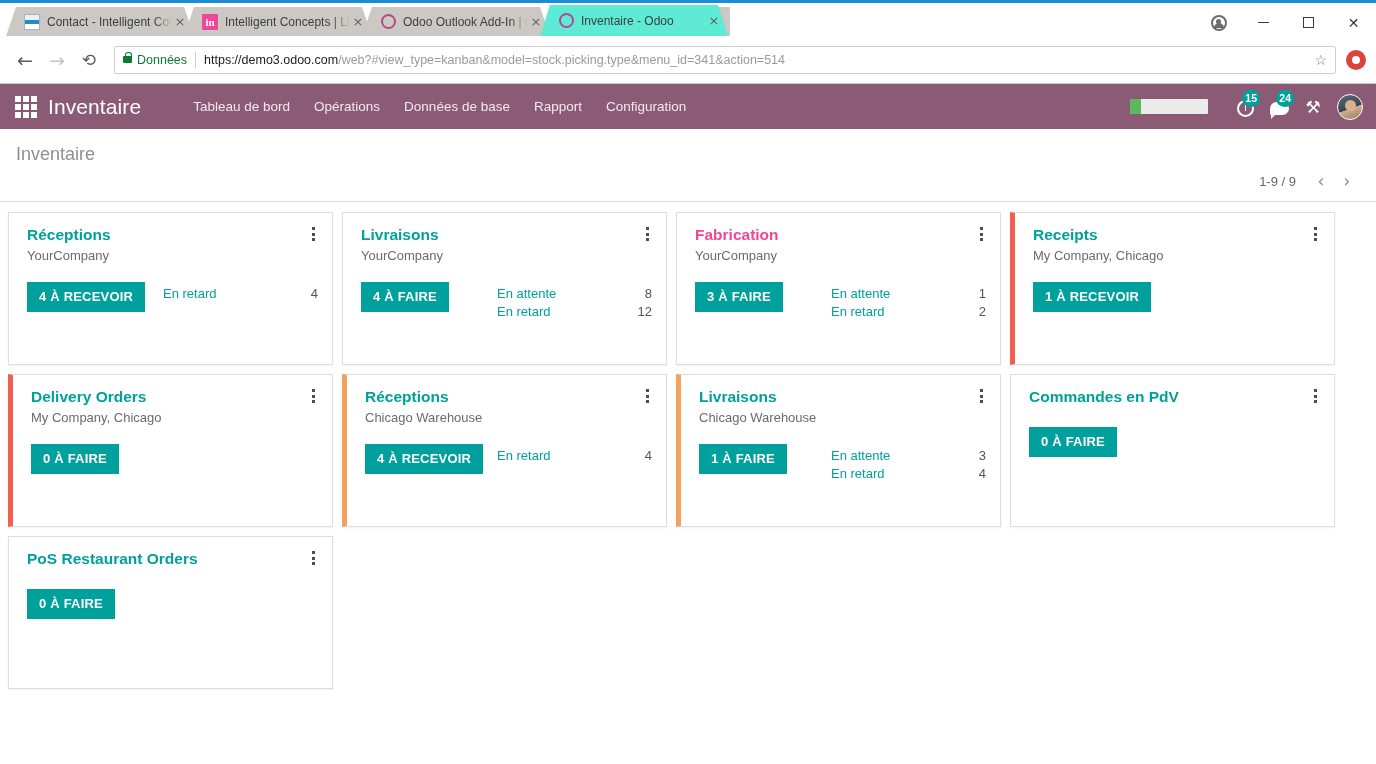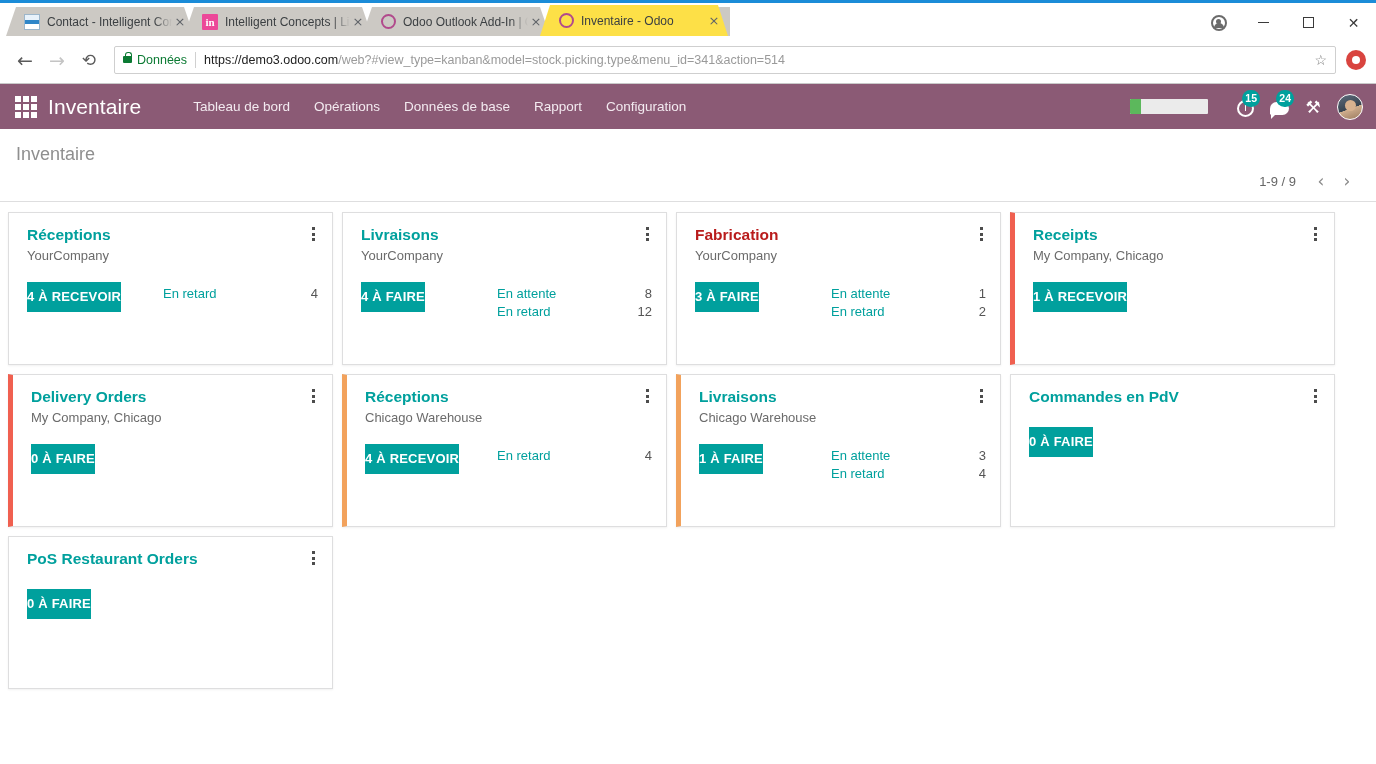--- a/index.html
+++ b/index.html
@@ -44,21 +44,21 @@
     background: #d5d2ce;
     border-top-left-radius: 3px;
     border-top-right-radius: 3px;
     transform: perspective(10px) rotateX(0deg);
     clip-path: polygon(10px 0, 178px 0, 188px 29px, 0 29px);
     overflow: hidden;
     white-space: nowrap;
   }
   .tab.inactive { background: #ccc9c4; }
   .tab.active {
-    background: #fde047;
+    background: #5eead4;
     z-index: 5;
     height: 31px;
     clip-path: polygon(10px 0, 178px 0, 188px 31px, 0 31px);
   }
   .tab .fav {
     width: 16px; height: 16px;
     flex: 0 0 16px;
     margin-right: 7px;
     display: inline-flex;
     align-items: center;
@@ -480,21 +480,21 @@
   .kcard.accent-red { border-left: 5px solid #f06050; }
   .kcard.accent-orange { border-left: 5px solid #f2a25c; }
   .kcard-title {
     font-size: 15.5px;
     font-weight: bold;
     color: #00a09d;
     line-height: 20px;
     margin: 0;
     padding-right: 24px;
   }
-  .kcard-title.dark { color: #b91c1c; }
+  .kcard-title.dark { color: #ec4899; }
   .kcard-sub {
     font-size: 13px;
     color: #6b6b6b;
     margin-top: 2px;
     line-height: 18px;
   }
   .kmenu {
     position: absolute;
     top: 12px; right: 12px;
     width: 14px; height: 18px;
@@ -512,21 +512,21 @@
   .kcard-body {
     display: flex;
     align-items: flex-start;
     margin-top: 17px;
   }
   .kbtn {
     background: #00a09d;
     color: #ffffff;
     font-size: 13px;
     font-weight: bold;
-    padding: 8px 0;
+    padding: 8px 12px;
     border: none;
     border-radius: 0;
     line-height: 14px;
     white-space: nowrap;
     font-family: "Liberation Sans", sans-serif;
     letter-spacing: 0.2px;
   }
   .kstats {
     margin-left: auto;
     width: 155px;

